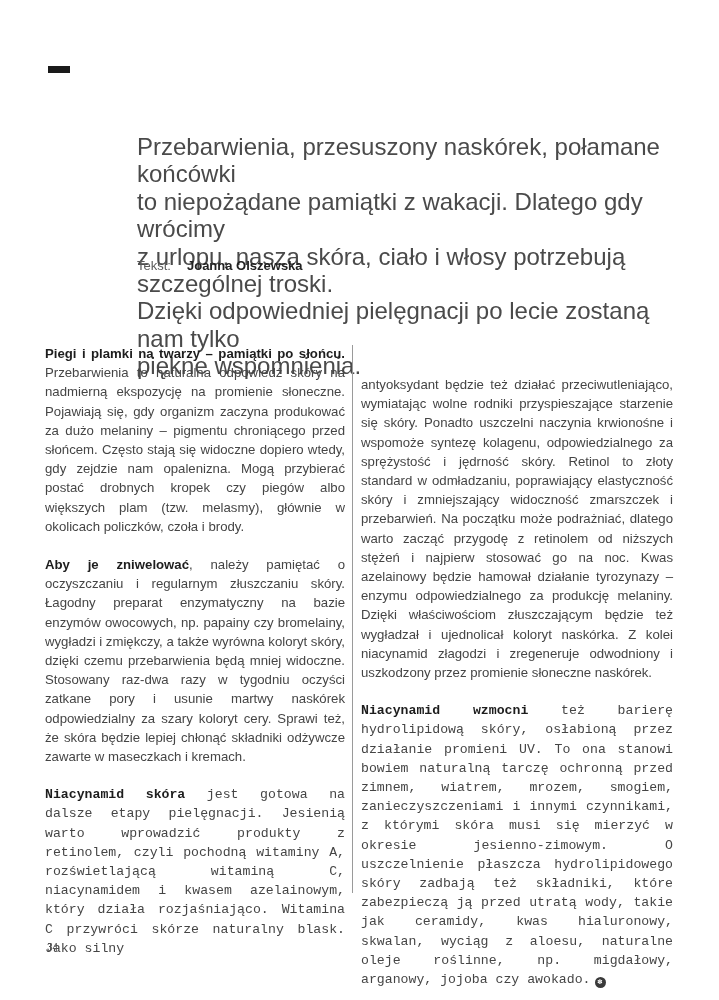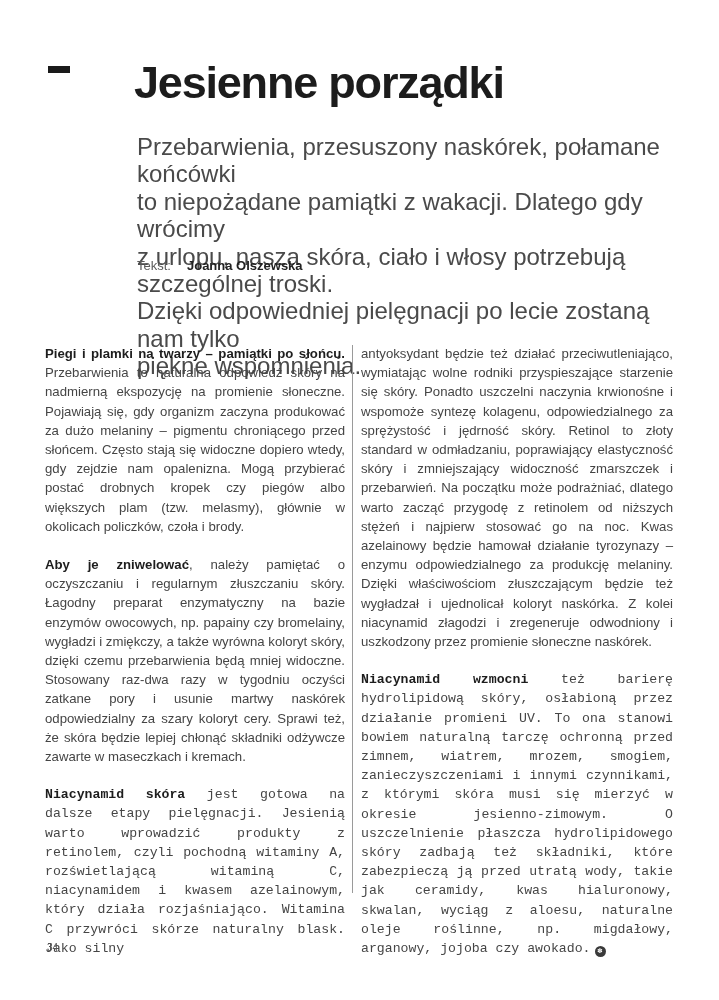--- a/index.html
+++ b/index.html
@@ -61,21 +61,21 @@
   }
   .col p {
     margin: 0 0 19px 0;
     font-size: 13.2px;
     line-height: 19.2px;
     text-align: justify;
     color: #454545;
   }
   .col p:last-child { margin-bottom: 0; font-family: Liberation Mono, monospace; }
   .col-left  { left: 45px;  width: 300px; }
-  .col-right { left: 361px; width: 312px; }
+  .col-right { left: 361px; width: 312px; margin-top: 31px; }
   .lead {
     font-weight: 700;
     color: #1d1d1d;
   }
   .divider {
     position: absolute;
     left: 352px; top: 345px;
     width: 1px; height: 548px;
     background: #9a9a9a;
   }
@@ -122,21 +122,20 @@
   }
   .footer-section { color: #555555; }
 </style>
 </head>
 <body>
 
 <div class="page">
 
   <div class="dash"></div>
 
-  <h1 class="title">Jesienne porządki</h1>
 
   <p class="intro">Przebarwienia, przesuszony naskórek, połamane końcówki
 to niepożądane pamiątki z wakacji. Dlatego gdy wrócimy
 z urlopu, nasza skóra, ciało i włosy potrzebują szczególnej troski.
 Dzięki odpowiedniej pielęgnacji po lecie zostaną nam tylko
 piękne wspomnienia.</p>
 
   <p class="byline"><span>Tekst:</span><span class="byline-name">Joanna Olszewska</span></p>
 
   <div class="col col-left">

